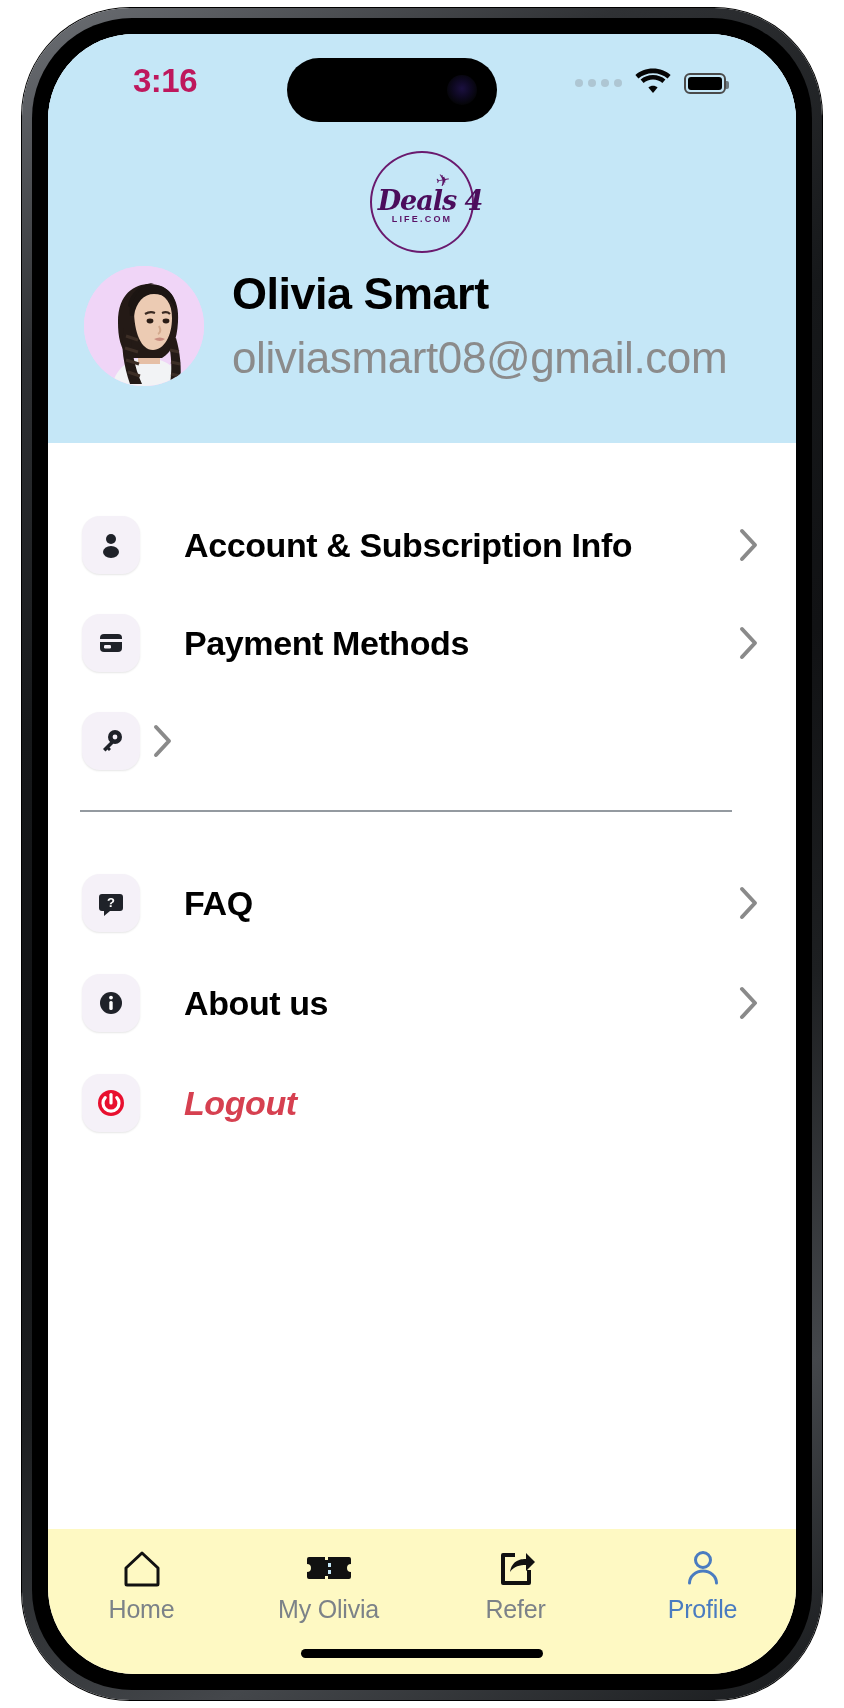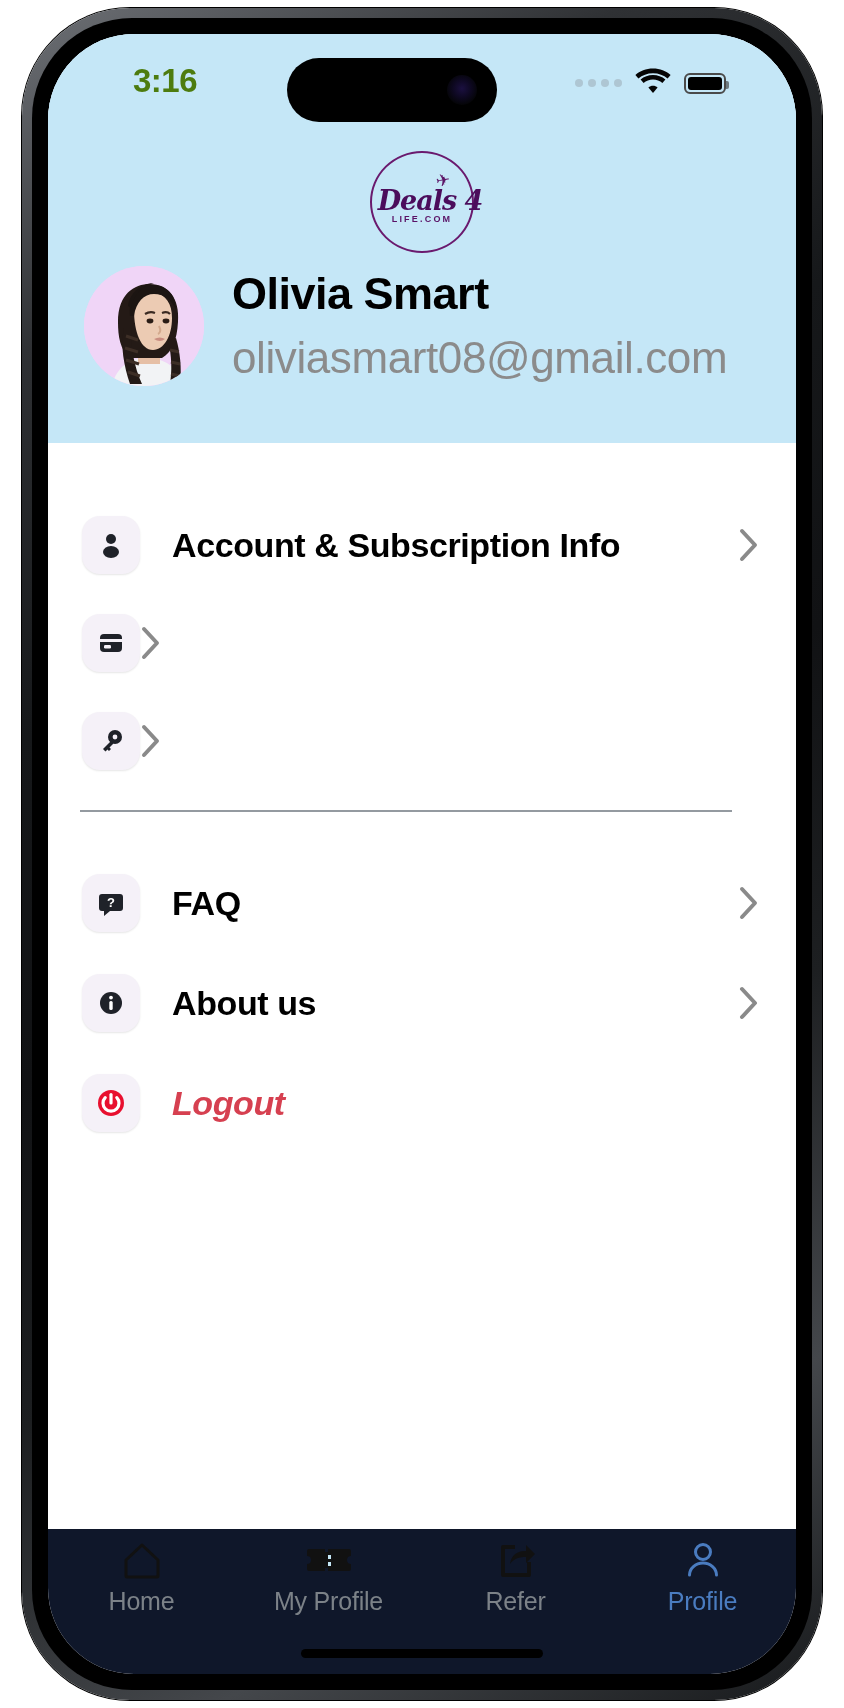--- a/index.html
+++ b/index.html
@@ -65,21 +65,21 @@
     width: 748px;
     height: 116px;
     background: #c5e7f7;
   }
   #status-time {
     position: absolute;
     left: 85px;
     top: 28px;
     font-size: 33px;
     font-weight: bold;
-    color: #4d7c0f;
+    color: #be185d;
     letter-spacing: -0.5px;
   }
   #dynamic-island {
     position: absolute;
     left: 239px;
     top: 24px;
     width: 210px;
     height: 64px;
     background: #000;
     border-radius: 34px;
@@ -237,20 +237,21 @@
   }
   .menu-row {
     position: absolute;
     left: 0;
     width: 748px;
     height: 72px;
     display: flex;
     align-items: center;
     padding: 0 36px 0 34px;
     box-sizing: border-box;
+    gap: 12px;
   }
   .row-icon {
     width: 58px;
     height: 58px;
     border-radius: 18px;
     background: #f5f1f8;
     flex: none;
     display: flex;
     align-items: center;
     justify-content: center;
@@ -279,24 +280,24 @@
     height: 2px;
     background: #949aa0;
   }
 
   
   #tab-bar {
     position: absolute;
     left: 0; bottom: 0;
     width: 748px;
     height: 145px;
-    background: #0f172a;
+    background: #fef9c3;
     display: flex;
     align-items: flex-start;
-    padding-top: 10px;
+    padding-top: 18px;
     box-sizing: border-box;
   }
   .tab-item {
     flex: 1;
     display: flex;
     flex-direction: column;
     align-items: center;
     gap: 6px;
   }
   .tab-icon {
@@ -432,20 +433,21 @@
     </div>
 
     <div class="menu-row" style="top:164px">
       <span class="row-icon">
         <svg width="30" height="30" viewBox="0 0 30 30">
           <rect x="4" y="6" width="22" height="18" rx="4" fill="#1f2229"></rect>
           <rect x="4" y="11" width="22" height="3" fill="#f5f1f8"></rect>
           <rect x="8" y="17" width="7" height="3.4" rx="1.2" fill="#f5f1f8"></rect>
         </svg>
       </span>
+      <span class="row-label">Payment Methods</span>
       <span class="row-chevron">
         <svg width="22" height="36" viewBox="0 0 22 36">
             <path d="M4 4 L17 18 L4 32" stroke="currentColor" stroke-width="4" fill="none" stroke-linecap="round" stroke-linejoin="round"></path>
           </svg>
       </span>
     </div>
 
     <div class="menu-row" style="top:262px">
       <span class="row-icon">
         <svg width="30" height="30" viewBox="0 0 30 30">
@@ -517,21 +519,21 @@
       <span class="tab-label">Home</span>
     </div>
 
     <div class="tab-item">
       <span class="tab-icon">
         <svg width="46" height="36" viewBox="0 0 46 36">
           <path d="M3 7 h16 v3 h3 v-3 h21 a2 2 0 0 1 2 2 v5 a4 4 0 0 0 0 8 v5 a2 2 0 0 1 -2 2 h-21 v-3 h-3 v3 h-16 a2 2 0 0 1 -2 -2 v-5 a4 4 0 0 0 0 -8 v-5 a2 2 0 0 1 2 -2 z" fill="currentColor"></path>
           <path d="M22 13 h3 v4 h-3 z M22 20 h3 v4 h-3 z" fill="#c5e7f7"></path>
         </svg>
       </span>
-      <span class="tab-label">My Profile</span>
+      <span class="tab-label">My Olivia</span>
     </div>
 
     <div class="tab-item">
       <span class="tab-icon">
         <svg width="40" height="40" viewBox="0 0 40 40">
           <path d="M7 5 h12 v4 H9 v24 h22 V22 h4 v13 a2 2 0 0 1 -2 2 H7 a2 2 0 0 1 -2 -2 V7 a2 2 0 0 1 2 -2 z" fill="currentColor"></path>
           <path d="M14 24 c2 -12 11 -13 16 -13 V5 l9 9 -9 9 v-6 c-6 0 -12 1 -16 7 z" fill="currentColor"></path>
         </svg>
       </span>
       <span class="tab-label">Refer</span>

